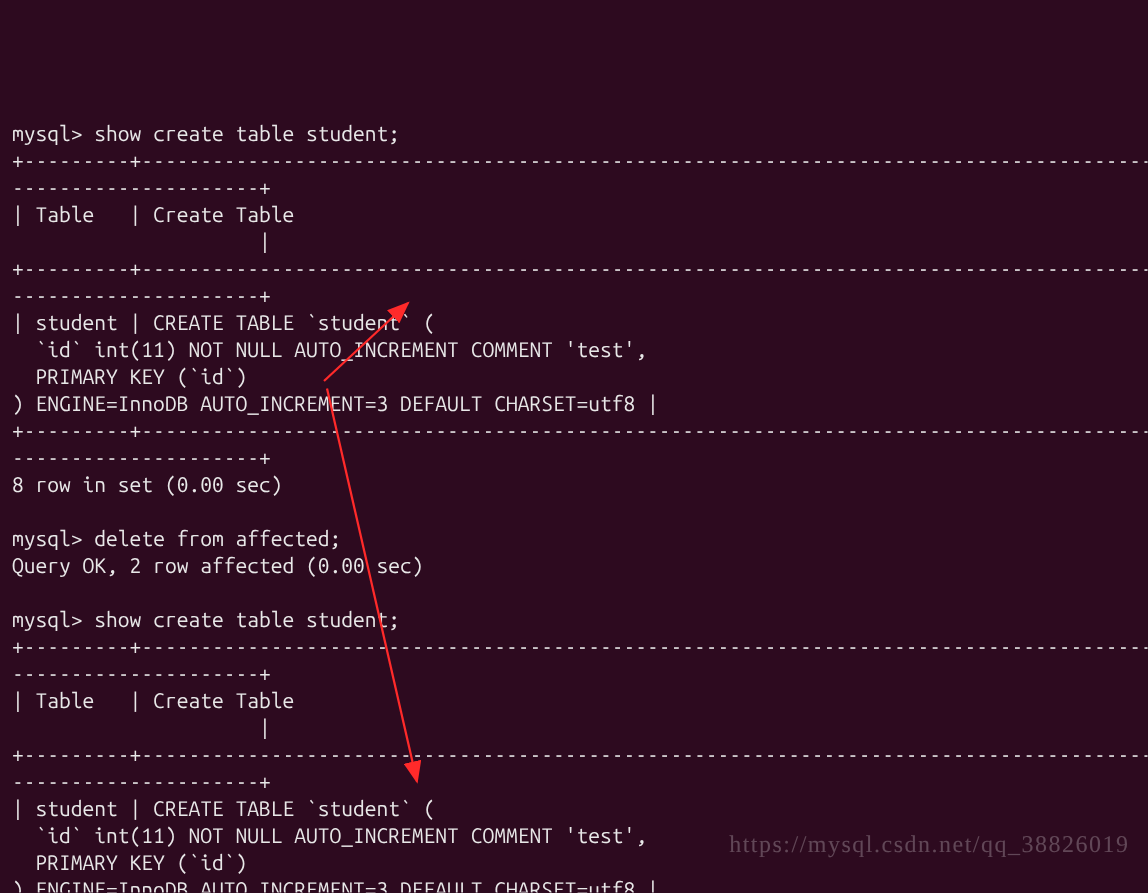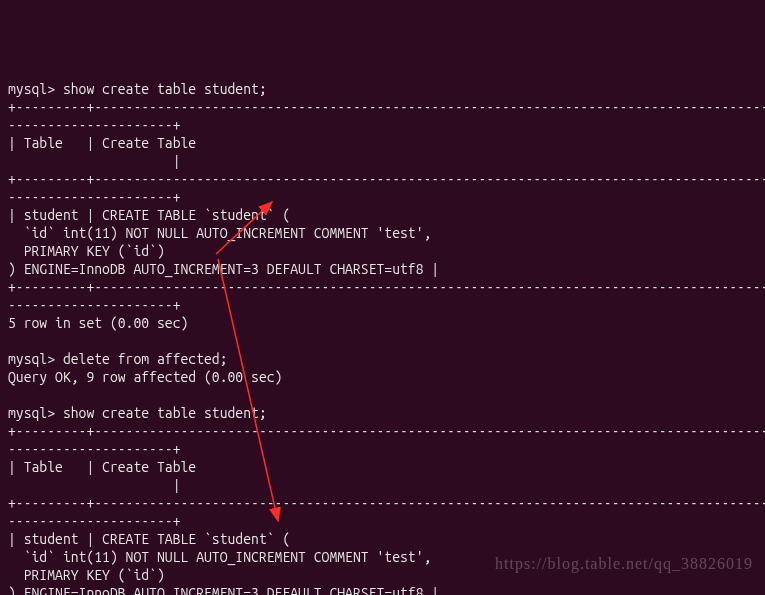--- a/index.html
+++ b/index.html
@@ -45,24 +45,24 @@
 <span>| Table   | Create Table                                                                                      </span>
 <span>                     |</span>
 <span>+---------+-----------------------------------------------------------------------------------------------+</span>
 <span>---------------------+</span>
 <span>| student | CREATE TABLE `student` (</span>
 <span>  `id` int(11) NOT NULL AUTO_INCREMENT COMMENT 'test',</span>
 <span>  PRIMARY KEY (`id`)</span>
 <span>) ENGINE=InnoDB AUTO_INCREMENT=3 DEFAULT CHARSET=utf8 |</span>
 <span>+---------+-----------------------------------------------------------------------------------------------+</span>
 <span>---------------------+</span>
-<span>5 row in set (0.00 sec)</span>
+<span>8 row in set (0.00 sec)</span>
 
 <span>mysql&gt;</span> <span>delete from affected;</span>
-<span>Query OK, 9 row affected (0.00 sec)</span>
+<span>Query OK, 2 row affected (0.00 sec)</span>
 
 <span>mysql&gt;</span> <span>show create table student;</span>
 <span>+---------+-----------------------------------------------------------------------------------------------+</span>
 <span>---------------------+</span>
 <span>| Table   | Create Table                                                                                      </span>
 <span>                     |</span>
 <span>+---------+-----------------------------------------------------------------------------------------------+</span>
 <span>---------------------+</span>
 <span>| student | CREATE TABLE `student` (</span>
 <span>  `id` int(11) NOT NULL AUTO_INCREMENT COMMENT 'test',</span>
@@ -75,16 +75,16 @@
 <svg class="arrows">
   <defs>
     <marker id="arrowhead" markerWidth="10" markerHeight="8" refX="9" refY="4" orient="auto">
       <polygon points="0 0, 10 4, 0 8" fill="#ff2a2a"></polygon>
     </marker>
   </defs>
   <line x1="216" y1="254" x2="272" y2="202" stroke="#ff2a2a" stroke-width="1.5" marker-end="url(#arrowhead)"></line>
   <line x1="218" y1="259" x2="278" y2="521" stroke="#ff2a2a" stroke-width="1.5" marker-end="url(#arrowhead)"></line>
 </svg>
 
-<div class="watermark">https://blog.table.net/qq_38826019</div>
+<div class="watermark">https://mysql.csdn.net/qq_38826019</div>
 
 
 
 
 </body></html>

